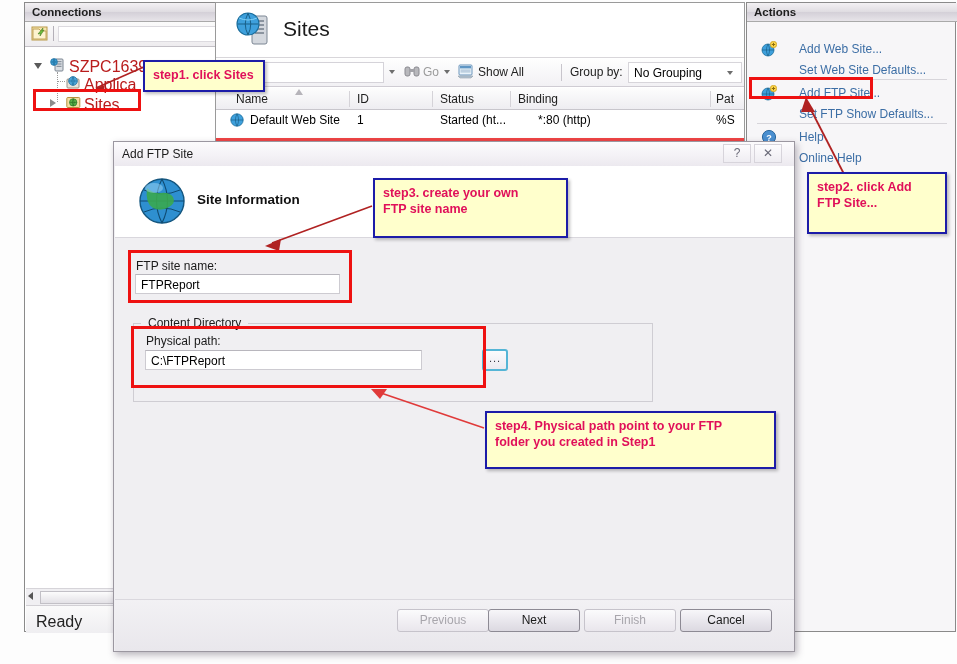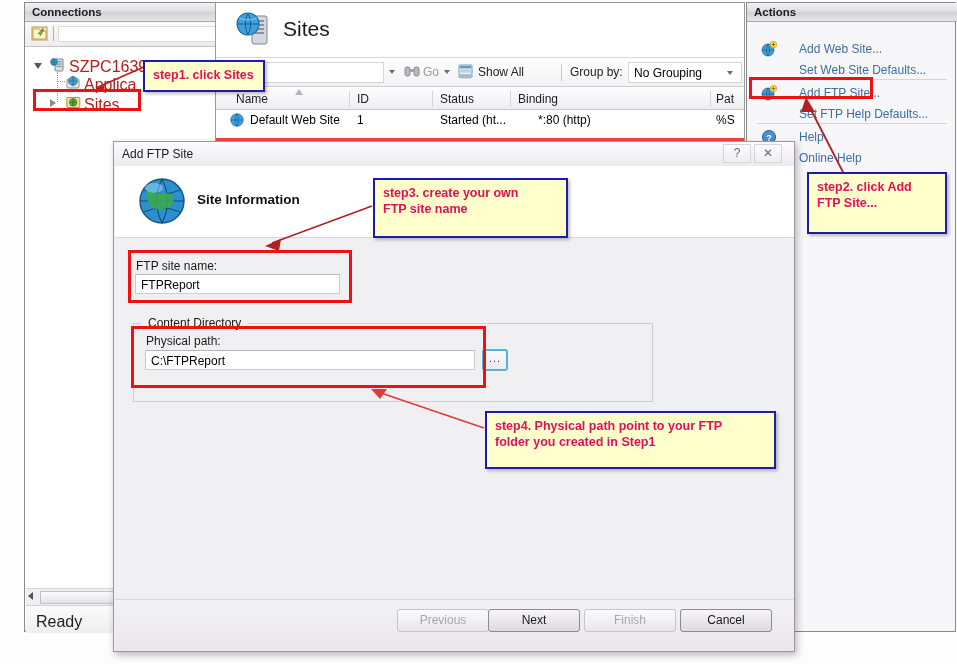--- a/index.html
+++ b/index.html
@@ -128,21 +128,21 @@
 
   #group-box{left:133px;top:312px;width:520px;height:90px;}
   #group-line-l{position:absolute;left:0;top:11px;width:8px;height:1px;background:#cfcdd3;}
   #group-line-r{position:absolute;left:115px;top:11px;width:405px;height:1px;background:#cfcdd3;}
   #group-line-left-v{position:absolute;left:0;top:11px;width:1px;height:79px;background:#cfcdd3;}
   #group-line-right-v{position:absolute;left:519px;top:11px;width:1px;height:79px;background:#cfcdd3;}
   #group-line-b{position:absolute;left:0;top:89px;width:520px;height:1px;background:#cfcdd3;}
   #group-title{position:absolute;left:12px;top:4px;font-size:12px;color:#1a1a1a;background:#f0eff2;padding:0 3px;}
 
   #physpath-label{left:146px;top:334px;}
-  #physpath-input{left:145px;top:350px;width:330px;height:20px;}
+  #physpath-input{left:145px;top:350px;width:277px;height:20px;}
   #browse-btn{left:482px;top:349px;width:26px;height:22px;
     background:linear-gradient(to bottom,#fbfbfd,#eceaf0);border:2px solid #55b5d6;border-radius:3px;box-sizing:border-box;}
   #browse-btn span{position:absolute;width:100%;text-align:center;top:1px;font-size:11px;color:#3a3a44;letter-spacing:1px;}
 
   .dlgbtn{position:absolute;top:609px;width:92px;height:23px;
     background:linear-gradient(to bottom,#fbfbfc 0%,#f2f0f4 50%,#e9e6ec 100%);
     border:1px solid #c6c3cb;border-radius:3px;box-sizing:border-box;}
   .dlgbtn span{position:absolute;width:100%;text-align:center;top:3px;font-size:12px;color:#1a1a1a;}
   .dlgbtn.disabled span{color:#a8a6ac;}
   .dlgbtn.default{border-color:#8d8a94;
@@ -359,21 +359,21 @@
       <svg class="act-ico" viewBox="0 0 16 16">
         <circle cx="7" cy="9" r="6" fill="#3ea0dc" stroke="#1a6d9c" stroke-width=".8"></circle>
         <path d="M1 9 h12 M7 3 q3.2 6 0 12 M7 3 q-3.2 6 0 12" stroke="#15597f" fill="none" stroke-width=".6"></path>
         <circle cx="12.5" cy="3.5" r="3.2" fill="#ffd84d" stroke="#c79b16" stroke-width=".7"></circle>
         <path d="M12.5 1.8 v3.4 M10.8 3.5 h3.4" stroke="#8c6c0a" stroke-width="1"></path>
       </svg>
       <span class="act-link">Add FTP Site...</span>
     </div>
 
     <div class="act-row" style="top:101px;">
-      <span class="act-link">Set FTP Help Defaults...</span>
+      <span class="act-link">Set FTP Show Defaults...</span>
     </div>
 
     <div class="act-sep" style="top:120px;"></div>
 
     <div class="act-row" style="top:124px;">
       <svg class="act-ico" viewBox="0 0 16 16">
         <circle cx="8" cy="8" r="6.6" fill="#4a8fd0" stroke="#1f5f96" stroke-width=".9"></circle>
         <text x="8" y="11.6" font-size="9" font-weight="bold" fill="#ffffff" text-anchor="middle" font-family="Liberation Sans, sans-serif">?</text>
       </svg>
       <span class="act-link">Help</span>

